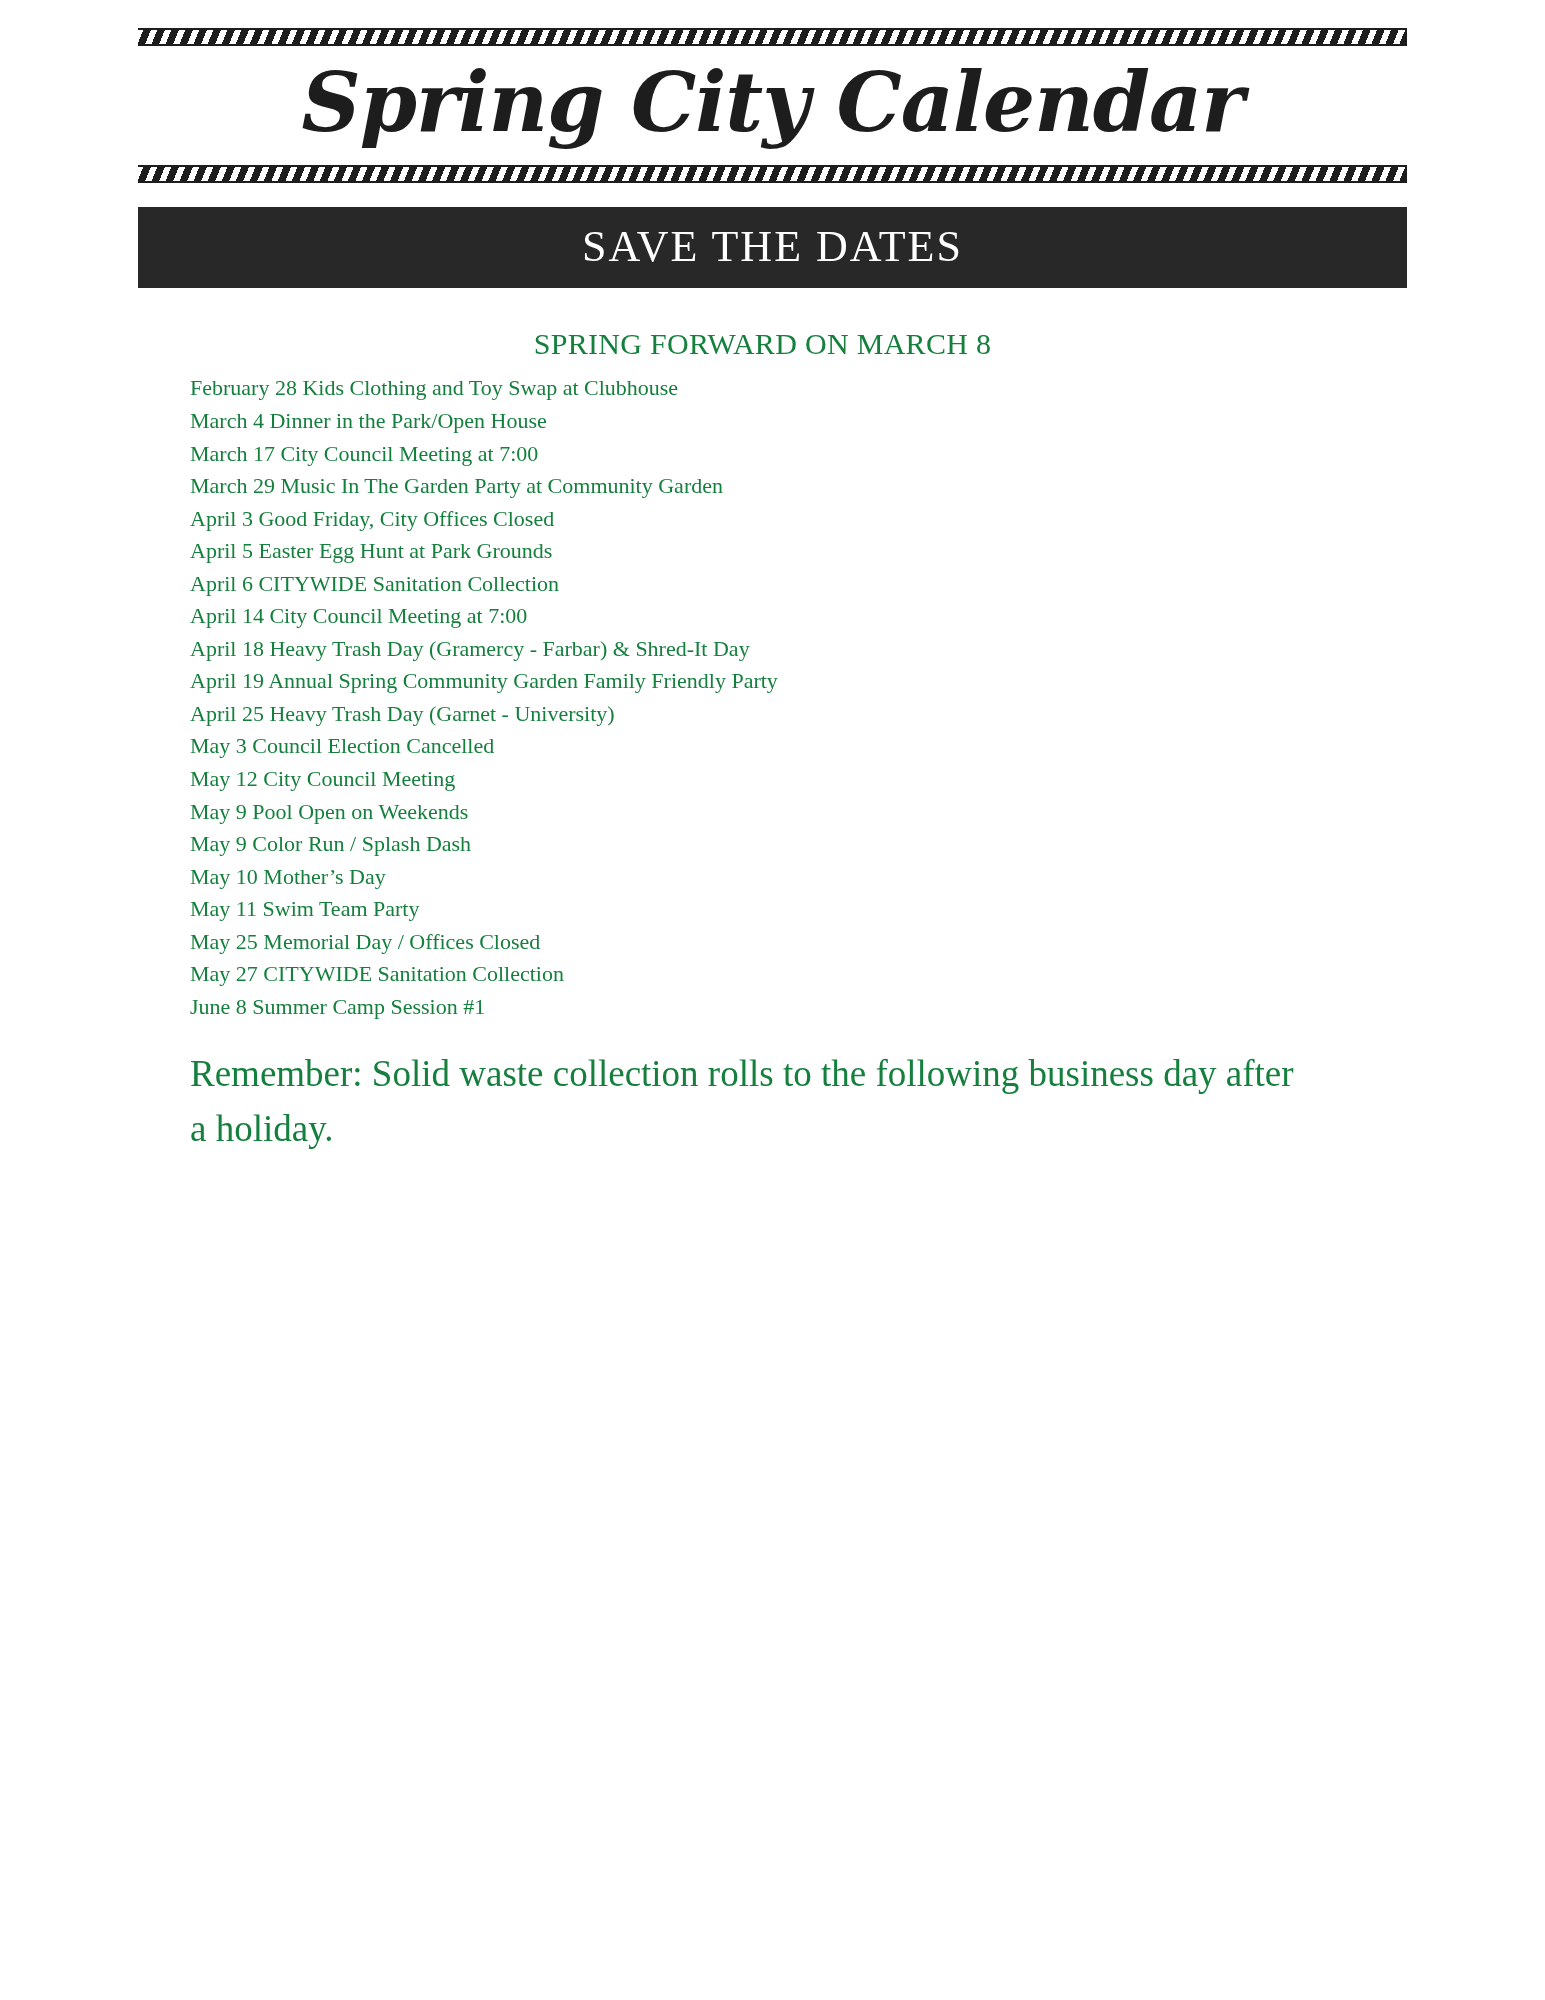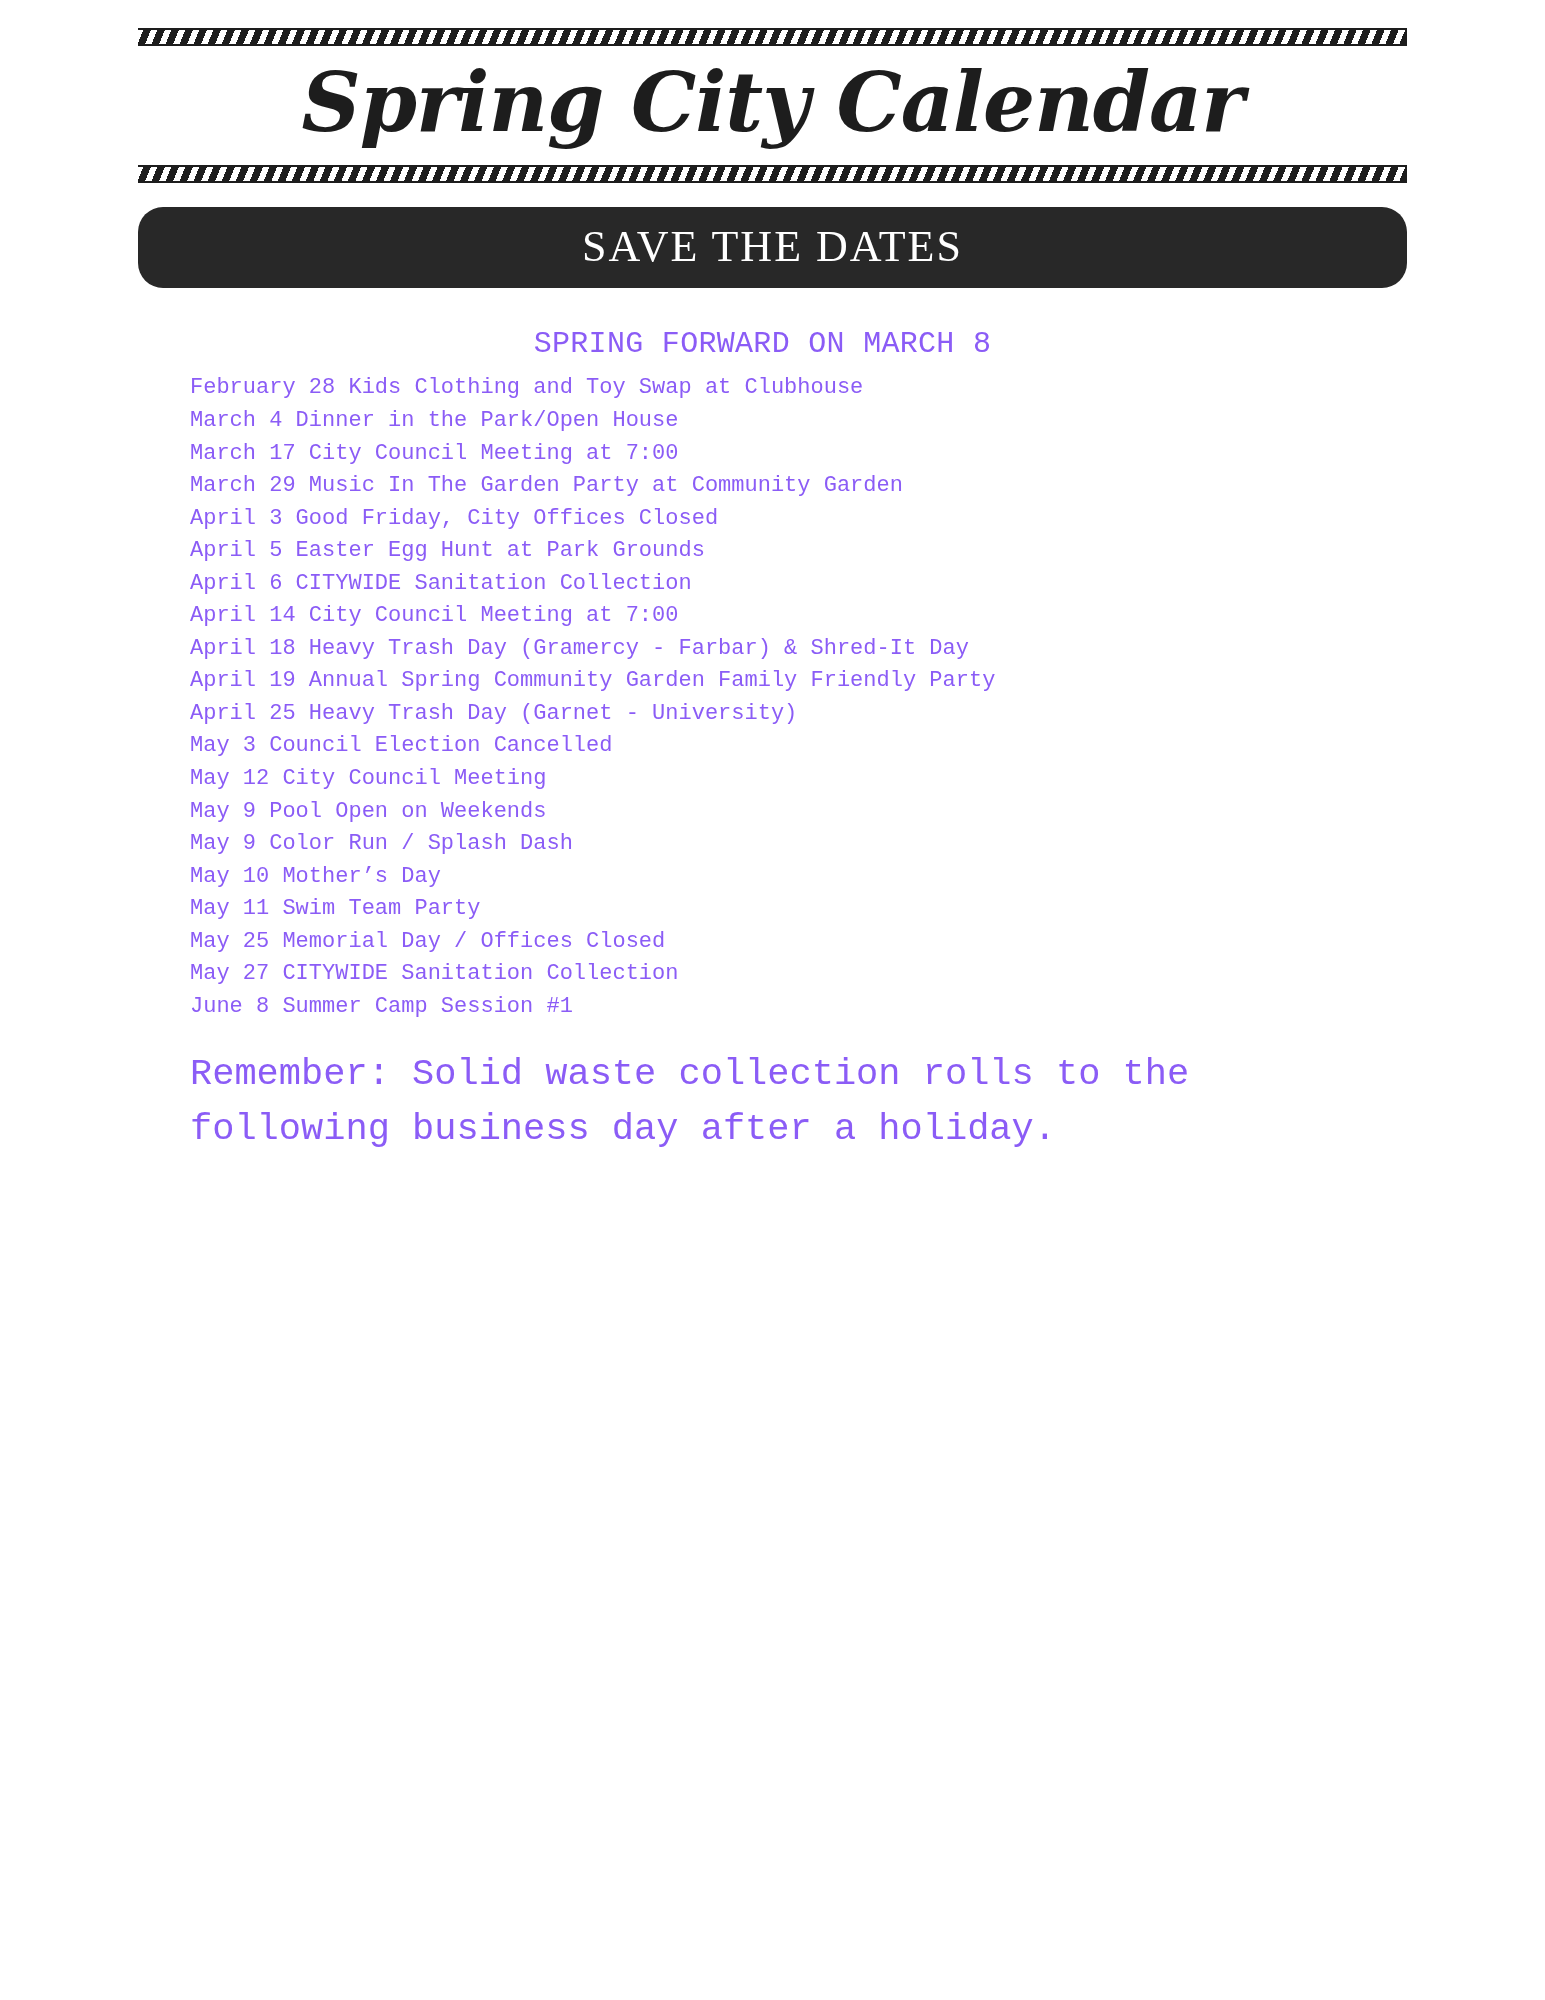--- a/index.html
+++ b/index.html
@@ -59,30 +59,29 @@
   .banner {
     margin: 24px 138px 0 138px;
     background: #282828;
     color: #ffffff;
     text-align: center;
     font-family: "Liberation Serif", serif;
     font-size: 44px;
     letter-spacing: 2px;
     line-height: 1.25;
     padding: 12px 0 14px 0;
-    border-radius: 25px;
   }
 
   
   .content {
     margin: 34px 190px 0 190px;
-    font-family: Liberation Mono, monospace;
+    font-family: Liberation Serif, serif;
     font-size: 31px;
     line-height: 1.49;
-    color: #8b5cf6;
+    color: #15803d;
   }
   .centered-note {
     text-align: center;
     font-size: 30px;
     letter-spacing: 0.3px;
     margin-bottom: 6px;
     padding-right: 20px;
   }
   .event-list {
     list-style: none;

